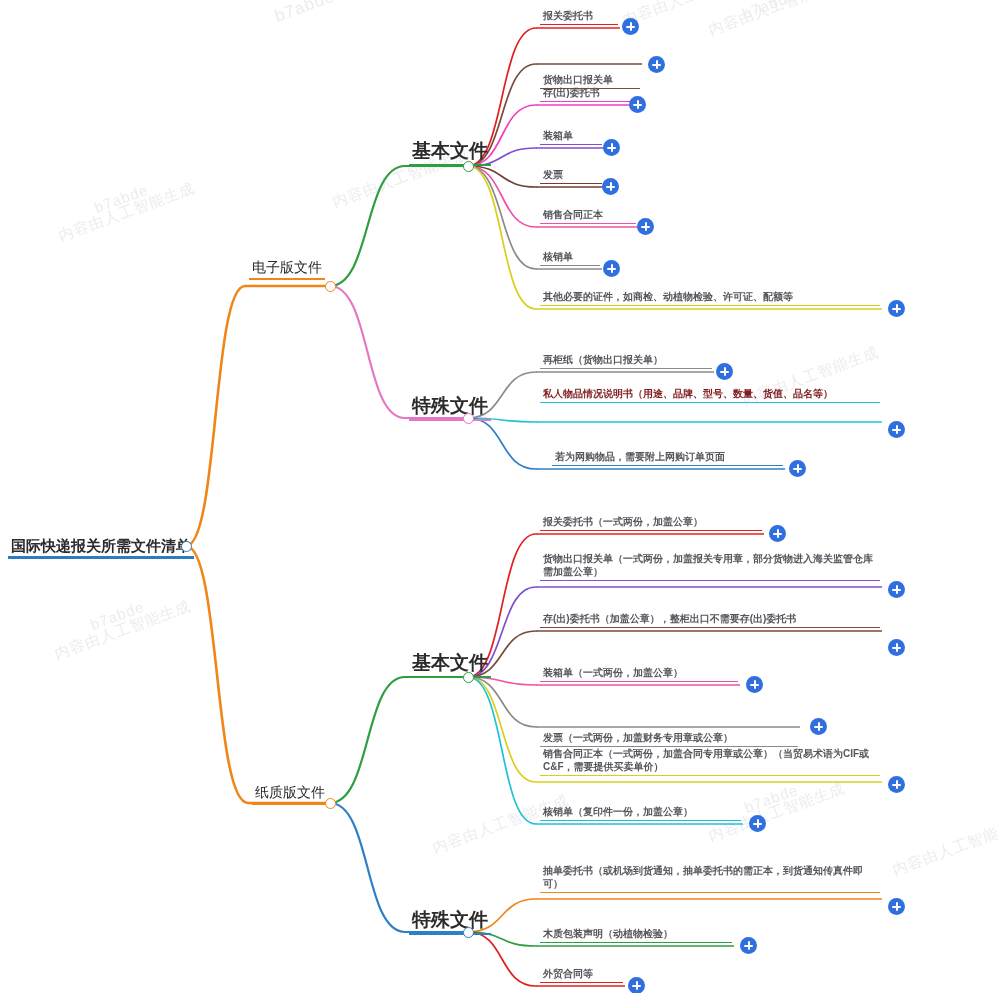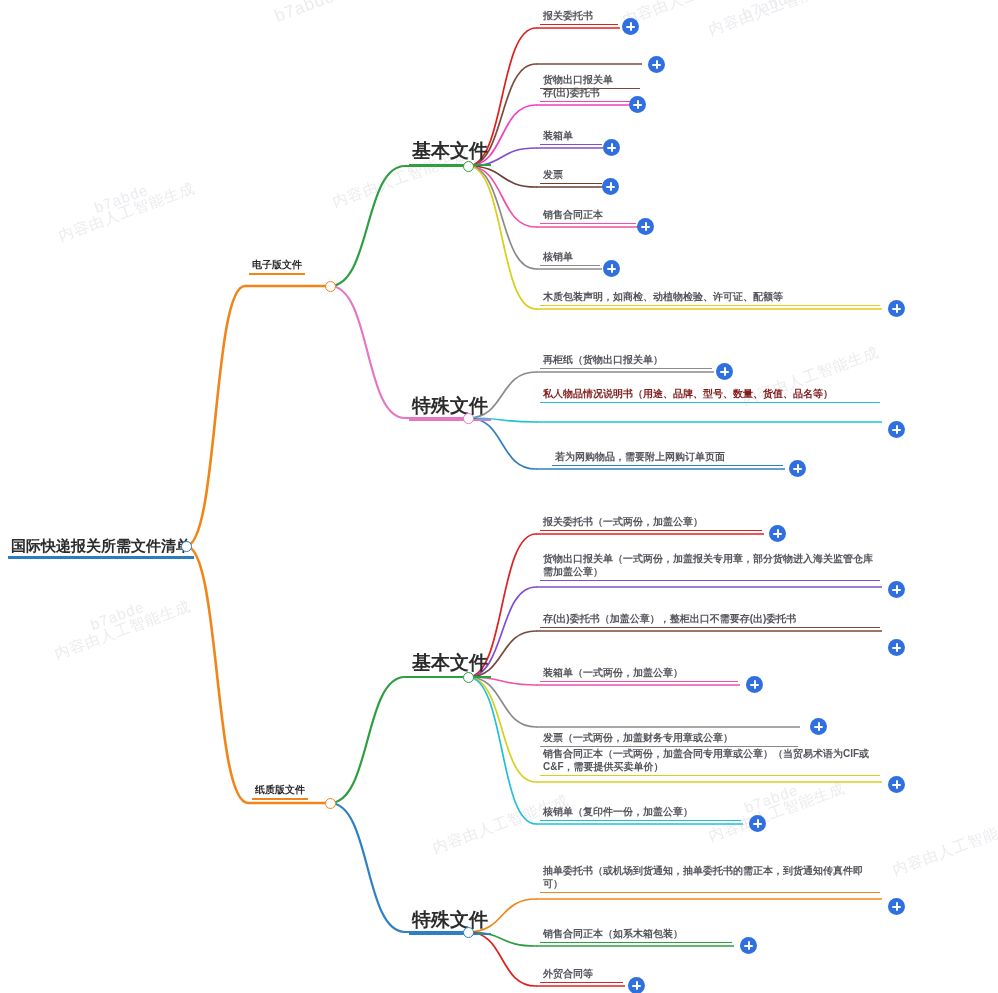--- a/index.html
+++ b/index.html
@@ -53,22 +53,22 @@
 
   
   .node.root .txt {
     font-size: 15px;
     font-weight: bold;
     color: #222;
     border-bottom: 3px solid #2b7cc0;
   }
   
   .node.lvl1 .txt {
-    font-size: 10px;
-    font-weight: bold;
+    font-size: 14px;
+    font-weight: normal;
     color: #2b2b2b;
     border-bottom: 2px solid currentColor;
     text-align: right;
   }
   
   .node.lvl2 .txt {
     font-size: 19px;
     font-weight: bold;
     color: #2b2b2b;
     border-bottom: 2px solid currentColor;
@@ -225,21 +225,21 @@
       <div class="plus" style="left: 602px; top: 178px; background: rgb(47, 111, 224);"></div>
       <div class="node leaf wrap" style="left: 540px; top: 209px; width: 96px;">
         <span class="txt" style="color: rgb(85, 86, 92); border-bottom-color: rgb(240, 80, 168);">销售合同正本</span>
       </div>
       <div class="plus" style="left: 637px; top: 218px; background: rgb(47, 111, 224);"></div>
       <div class="node leaf wrap" style="left: 540px; top: 251px; width: 60px;">
         <span class="txt" style="color: rgb(85, 86, 92); border-bottom-color: rgb(138, 138, 138);">核销单</span>
       </div>
       <div class="plus" style="left: 603px; top: 260px; background: rgb(47, 111, 224);"></div>
       <div class="node leaf wrap" style="left: 540px; top: 291px; width: 340px;">
-        <span class="txt" style="color: rgb(85, 86, 92); border-bottom-color: rgb(216, 207, 26);">木质包装声明，如商检、动植物检验、许可证、配额等</span>
+        <span class="txt" style="color: rgb(85, 86, 92); border-bottom-color: rgb(216, 207, 26);">其他必要的证件，如商检、动植物检验、许可证、配额等</span>
       </div>
       <div class="plus" style="left: 888px; top: 300px; background: rgb(47, 111, 224);"></div>
       <div class="node lvl2" style="left: 409px; top: 394px;">
         <span class="txt" style="color: rgb(43, 43, 43); border-bottom-color: rgb(228, 119, 196);">特殊文件</span>
       </div>
       <div class="dot" style="left: 462.5px; top: 412.5px; border-color: rgb(228, 119, 196);"></div>
       <div class="node leaf wrap" style="left: 540px; top: 354px; width: 172px;">
         <span class="txt" style="color: rgb(85, 86, 92); border-bottom-color: rgb(138, 138, 138);">再柜纸（货物出口报关单）</span>
       </div>
       <div class="plus" style="left: 716px; top: 363px; background: rgb(47, 111, 224);"></div>
@@ -285,21 +285,21 @@
       <div class="plus" style="left: 749px; top: 815px; background: rgb(47, 111, 224);"></div>
       <div class="node lvl2" style="left: 409px; top: 908px;">
         <span class="txt" style="color: rgb(43, 43, 43); border-bottom-color: rgb(47, 127, 196);">特殊文件</span>
       </div>
       <div class="dot" style="left: 462.5px; top: 926.5px; border-color: rgb(47, 127, 196);"></div>
       <div class="node leaf wrap" style="left: 540px; top: 865px; width: 340px;">
         <span class="txt" style="color: rgb(85, 86, 92); border-bottom-color: rgb(240, 133, 25);">抽单委托书（或机场到货通知，抽单委托书的需正本，到货通知传真件即可）</span>
       </div>
       <div class="plus" style="left: 888px; top: 898px; background: rgb(47, 111, 224);"></div>
       <div class="node leaf wrap" style="left: 540px; top: 928px; width: 192px;">
-        <span class="txt" style="color: rgb(85, 86, 92); border-bottom-color: rgb(47, 158, 65);">销售合同正本（如系木箱包装）</span>
+        <span class="txt" style="color: rgb(85, 86, 92); border-bottom-color: rgb(47, 158, 65);">木质包装声明（动植物检验）</span>
       </div>
       <div class="plus" style="left: 740px; top: 937px; background: rgb(47, 111, 224);"></div>
       <div class="node leaf wrap" style="left: 540px; top: 968px; width: 83px;">
         <span class="txt" style="color: rgb(85, 86, 92); border-bottom-color: rgb(224, 32, 32);">外贸合同等</span>
       </div>
       <div class="plus" style="left: 628px; top: 977px; background: rgb(47, 111, 224);"></div>
     </div>
 
 </div>
 

